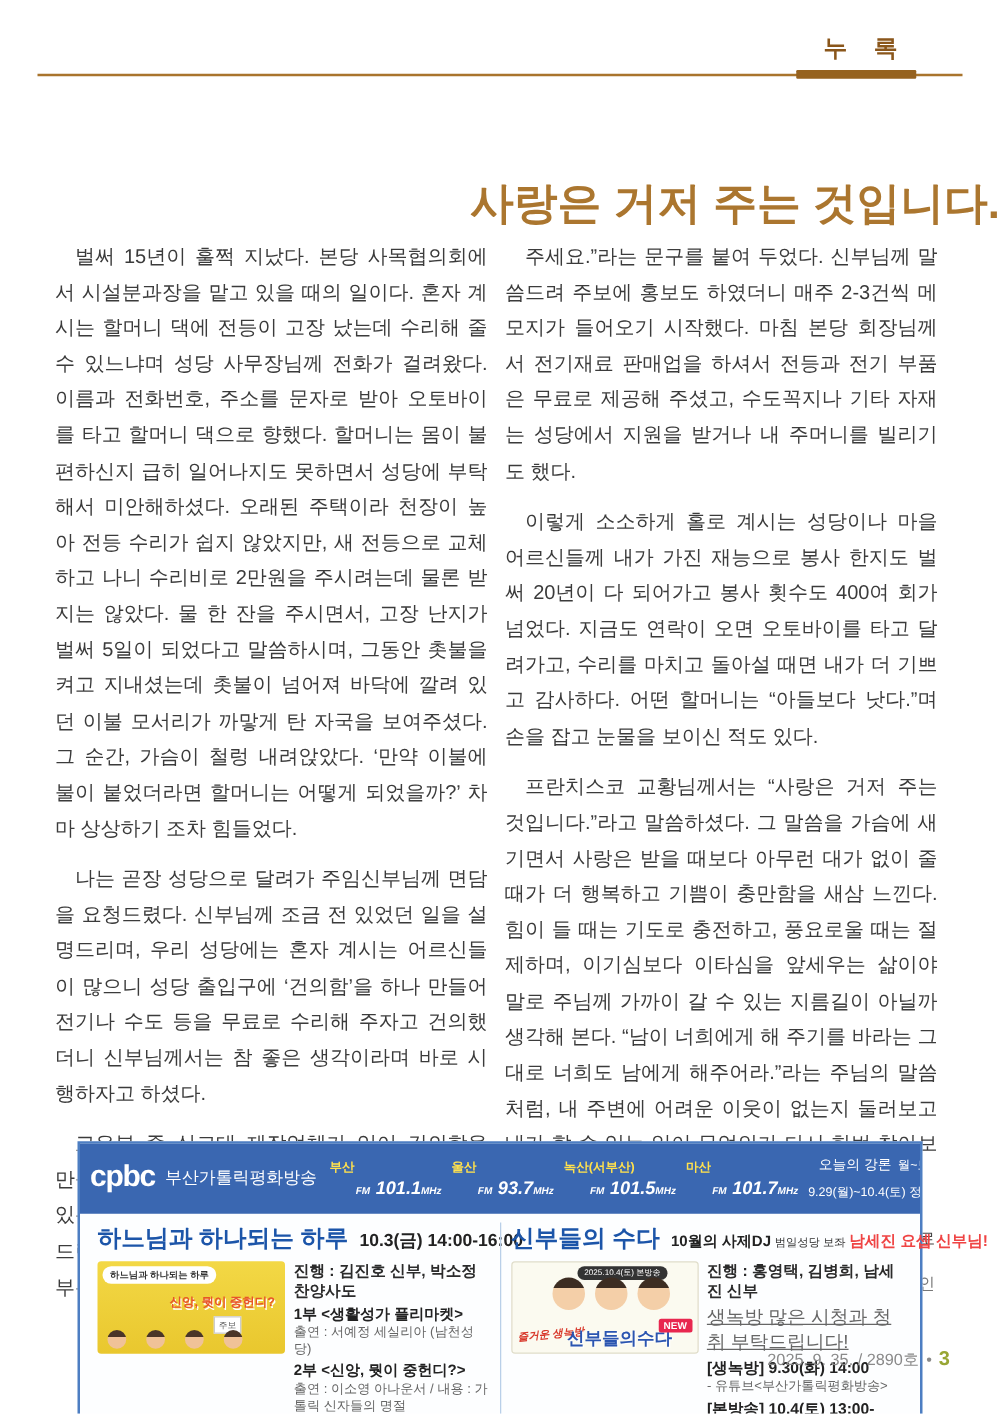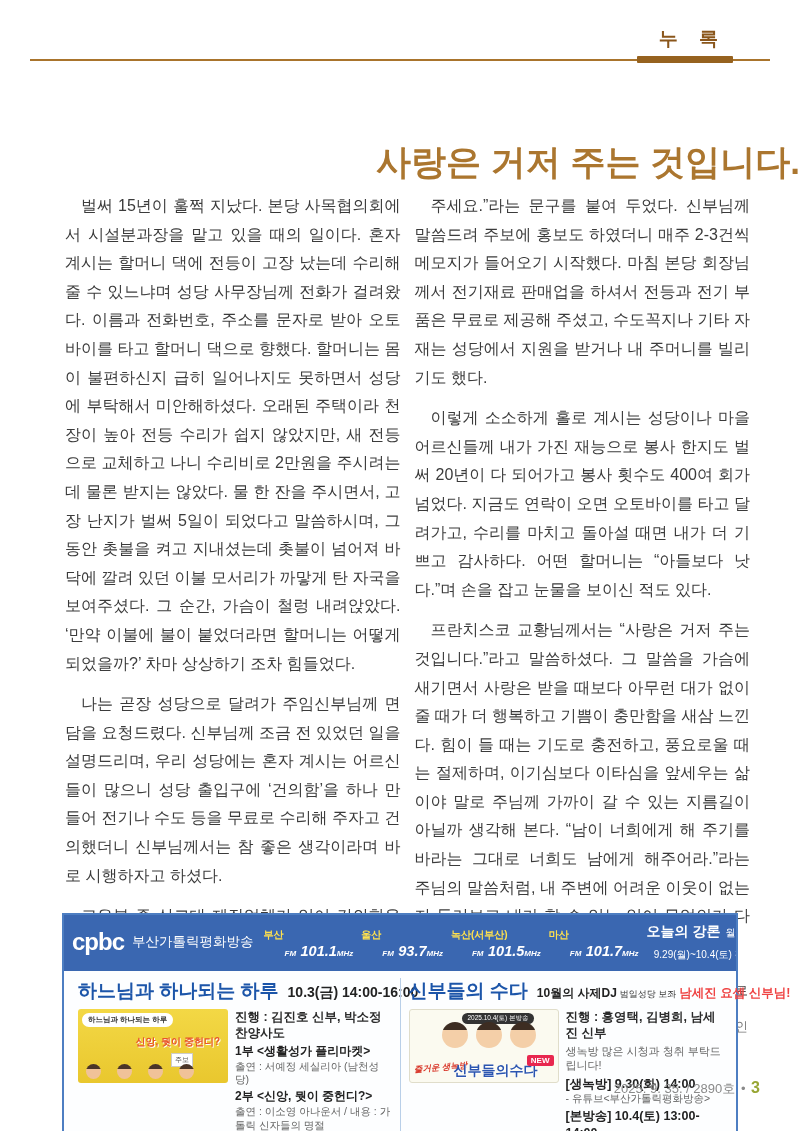--- a/index.html
+++ b/index.html
@@ -11,21 +11,21 @@
                    font-size:19px; letter-spacing:8px;}
   .masthead-rule {position:absolute; top:59px; left:30px; right:30px; height:2px; background:#a9742c;}
   .masthead-rule-thick {position:absolute; top:56px; right:67px; width:96px; height:7px;
                         background:#96621f; border-radius:1px;}
 
   
   .article-title {position:absolute; top:116px; left:0; right:0; text-align:right;
                   font-size:35px; font-weight:800; color:#ab762f;}
 
   
-  .columns {position:absolute; top:192px; left:65px; right:50px; display:flex; gap:14px;}
+  .columns {position:absolute; top:192px; left:44px; right:50px; display:flex; gap:14px;}
   .col {flex:1; min-width:0; font-size:16px; line-height:28.6px; color:#3b3b3b; text-align:justify;}
   .col p {margin:0 0 12px; text-indent:16px;}
   .author {text-align:right; margin-top:16px; padding-right:2px;}
   .author-name {font-size:18px; font-weight:bold; color:#222; letter-spacing:2px;}
   .author-bapt {font-size:13.5px; color:#444; margin-left:5px;}
   .author-affil {font-size:13px; color:#777; margin-top:7px;}
 
   
   .ad {position:absolute; left:62px; top:913px; width:676px; box-sizing:border-box;
        border:2px solid #4d7ec2; background:#fdfeff;}
@@ -33,42 +33,42 @@
               padding:5px 8px 6px; gap:8px; overflow:hidden;}
   .ad-logo {font-size:24px; font-weight:800; letter-spacing:-1px; line-height:1; white-space:nowrap;}
   .ad-station {font-size:13.5px; white-space:nowrap; margin-right:2px;}
   .freq {line-height:1.15; white-space:nowrap;}
   .freq-city {color:#ffe14d; font-size:10px; font-weight:bold;}
   .freq-line {font-style:italic; font-weight:bold;}
   .freq-band {font-size:8px;padding-left:21px;}
   .freq-val {font-size:14.5px;}
   .freq-unit {font-size:8px;}
   .homily {margin-left:auto; text-align:right; line-height:1.4; white-space:nowrap;}
-  .homily-label {font-size:14px; font-weight:700; margin-right:5px;}
+  .homily-label {font-size:11px; font-weight:400; margin-right:5px;}
   .homily-sched {font-size:10px;}
   .homily-detail {font-size:10px;}
 
   .ad-body {display:flex; padding:7px 6px 9px;}
   .program {flex:1; min-width:0; padding:0 8px;}
   .program + .program {border-left:1px solid #b9cfe8;}
   .prog-title-row {display:flex; align-items:baseline; gap:9px; white-space:nowrap;}
   .prog-title {color:#1c55a9; font-weight:800; font-size:19px;}
   .prog-sched {font-size:14px; font-weight:bold; color:#222;}
   .prog-sub-prefix {font-size:12px; font-weight:800; color:#222;}
   .prog-sub-small {font-size:9px; color:#333; margin:0 3px;}
   .prog-sub-name {font-size:12.5px; font-weight:800; color:#ef4444;}
   .prog-content {display:flex; gap:7px; margin-top:5px;}
   .thumb {width:150px; height:74px; border-radius:3px; position:relative; flex:none; overflow:hidden;}
   .thumb1 {background:linear-gradient(#f3d845,#e9c72e);}
   .thumb2 {background:#fbfaf0; border:1px solid #e0ddca; box-sizing:border-box;}
   .details {flex:1; min-width:0; line-height:1.32;}
   .d-host {font-size:12.5px; color:#2b2b2b; font-weight:bold; margin-bottom:2px;}
   .d-part {font-size:12px; font-weight:bold; color:#222; margin-top:2px;}
   .d-cast {font-size:10.5px; color:#666;}
-  .d-note {font-size:11px; color:#666; margin-bottom:3px;}
+  .d-note {font-size:15px; color:#666; margin-bottom:3px;text-decoration:underline;}
   .d-live {font-size:12.5px; font-weight:bold; color:#222; margin-top:2px;}
   .d-sub {font-size:10.5px; color:#666;}
 
   
   .t1-pill {position:absolute; top:4px; left:4px; background:#fff; color:#333; font-size:7.5px;
             font-weight:bold; padding:2px 6px; border-radius:8px;}
   .t1-accent {position:absolute; top:26px; right:8px; color:#e8542a; font-weight:800;
               font-size:10px; text-shadow:1px 1px 0 #fff;}
   .t1-tag {position:absolute; bottom:16px; left:62%; background:#fff; border:1px solid #ccc;
            font-size:7px; padding:1px 3px; color:#555;}

